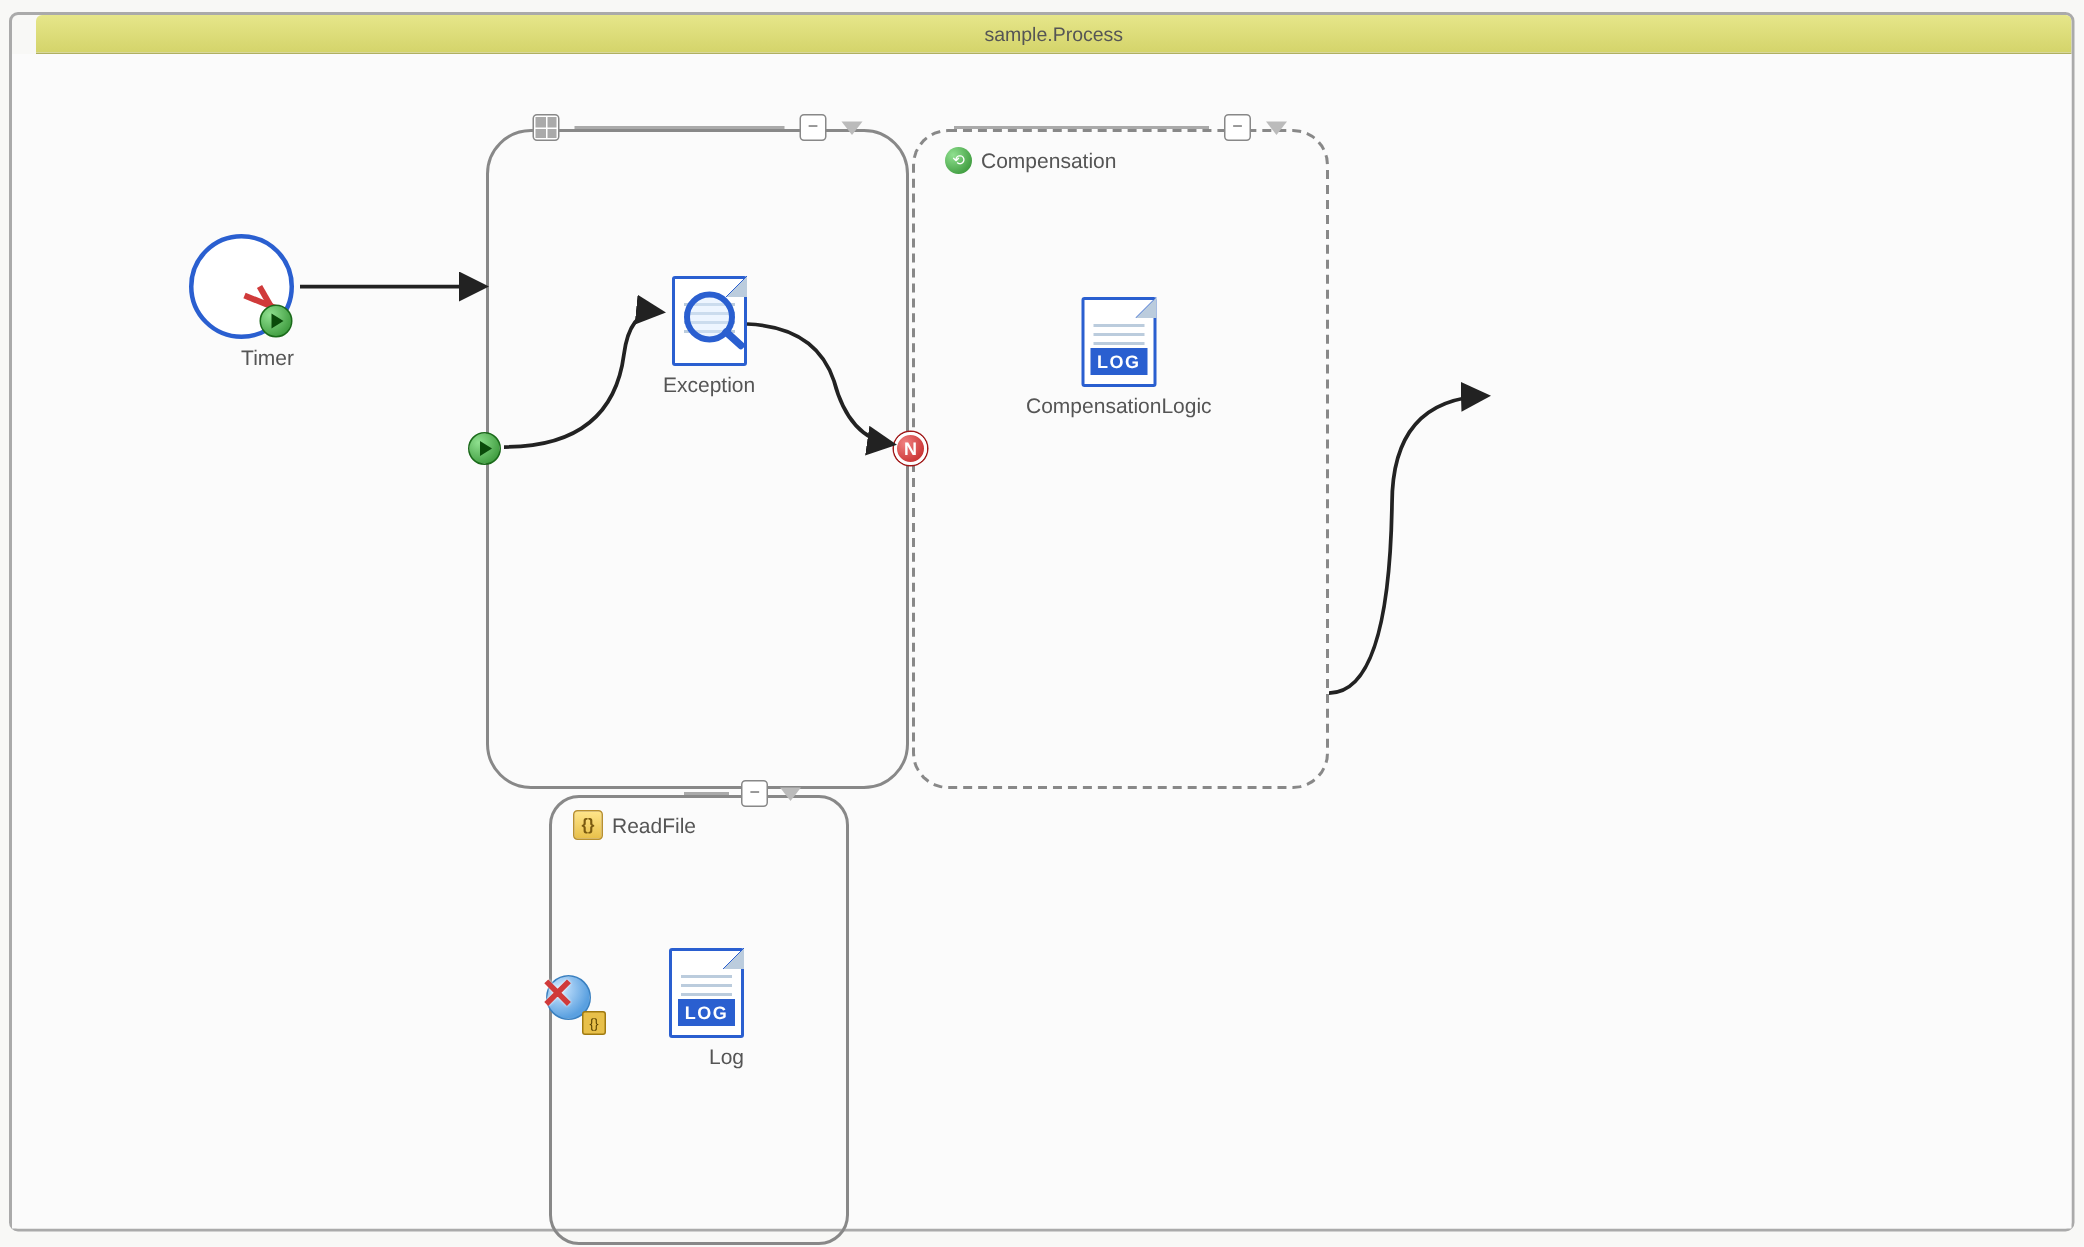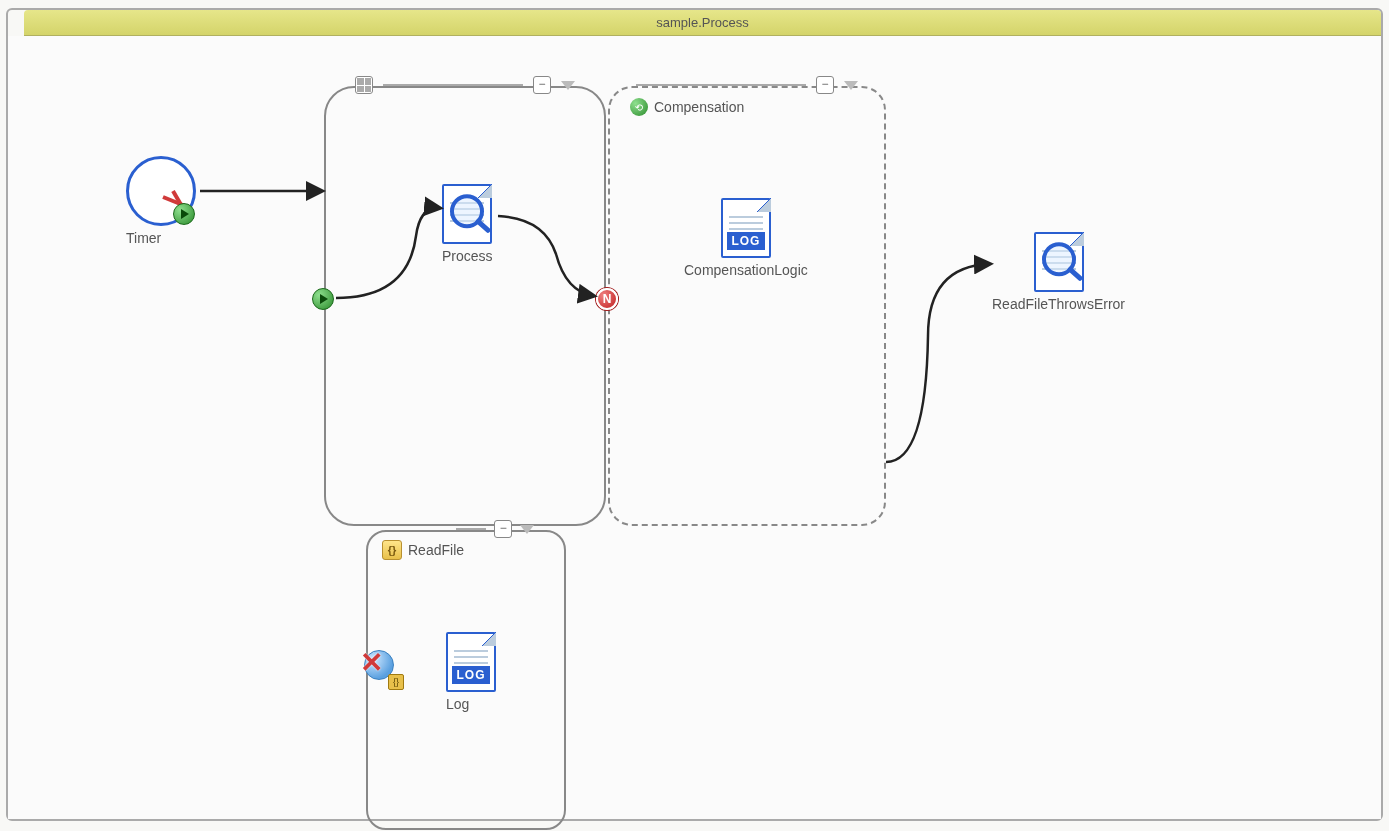--- a/index.html
+++ b/index.html
@@ -95,21 +95,21 @@
   color:#fff; font-size:10px;
 }
 .icon-exc {
   width:20px; height:20px;
   background: linear-gradient(#ffe58a,#e8c04a);
   border:1px solid #b89030; border-radius:3px;
   display:flex; align-items:center; justify-content:center;
   color:#7a5a10; font-weight:bold; font-size:11px;
 }
 .activity {
-  position:absolute; text-align:left;
+  position:absolute; text-align:right;
 }
 .activity .label { margin-top:4px; color:#555; font-size:14px; }
 .timer-circle {
   width:70px; height:70px; border:3px solid #2a5fd0; border-radius:50%;
   background:#fff; display:flex; align-items:center; justify-content:center;
   position:relative;
 }
 .timer-hand {
   position:absolute; width:30px; height:4px; background:#d03a3a;
   left:34px; top:36px; transform-origin:left center; transform:rotate(22deg);
@@ -244,40 +244,33 @@
       <div class="label">Timer</div>
     </div>
 
     <div class="play-badge" style="left:304px; top:252px;"></div>
 
     <div class="activity" style="left:434px; top:148px;">
       <div class="file-icon">
         <div class="file-lines"></div>
         <div class="mag"></div>
       </div>
-      <div class="label">Process</div>
+      <div class="label">Exception</div>
     </div>
 
     <div class="error-badge" style="left:588px; top:252px;">N</div>
 
     <div class="activity" style="left:676px; top:162px;">
       <div class="file-icon">
         <div class="file-lines"></div>
         <div class="log-band">LOG</div>
       </div>
       <div class="label">CompensationLogic</div>
     </div>
 
-    <div class="activity" style="left:984px; top:196px;">
-      <div class="file-icon">
-        <div class="file-lines"></div>
-        <div class="mag"></div>
-      </div>
-      <div class="label">ReadFileThrowsError</div>
-    </div>
 
     <div class="catch-icon" style="left:356px; top:614px;">
       <div class="globe"></div>
       <div class="catch-x">✕</div>
       <div class="catch-badge">{}</div>
     </div>
 
     <div class="activity" style="left:438px; top:596px;">
       <div class="file-icon">
         <div class="file-lines"></div>

